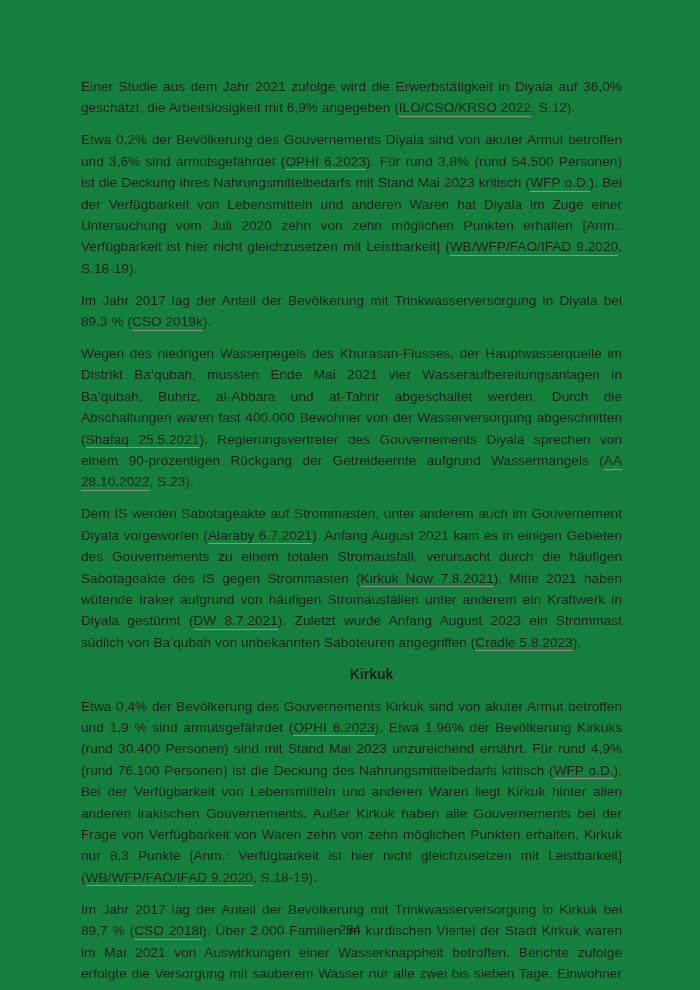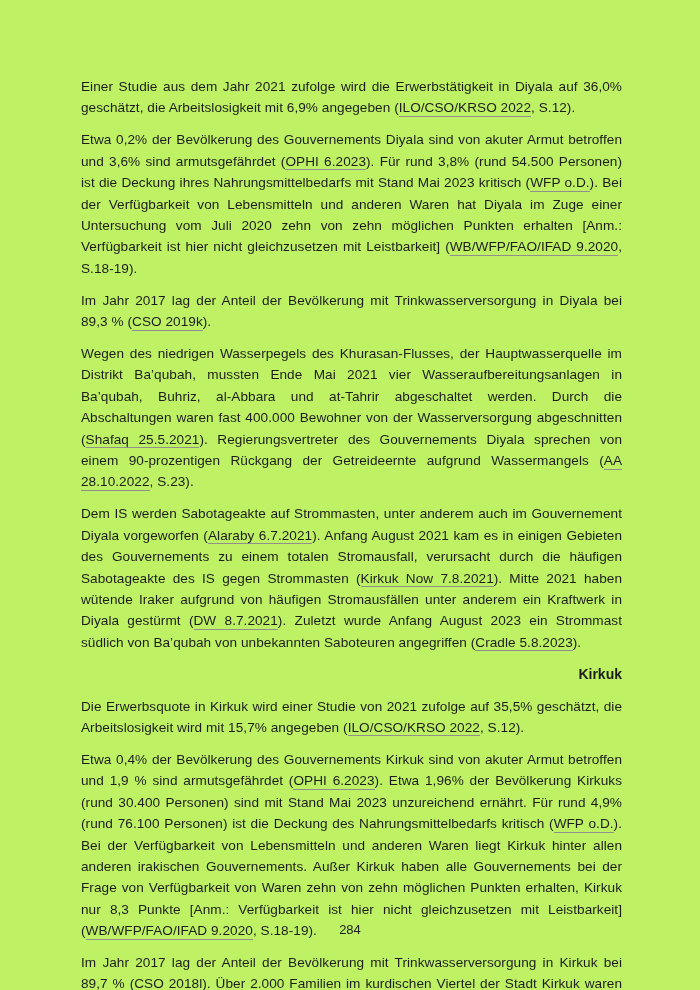--- a/index.html
+++ b/index.html
@@ -7,21 +7,21 @@
     width: 700px;
     height: 990px;
     background: #ffffff;
     font-family: "Liberation Sans", "DejaVu Sans", sans-serif;
     overflow: hidden;
   }
   .page {
     position: relative;
     width: 700px;
     height: 990px;
-    background: #bef264;
+    background: #15803d;
     color: #1d1d1d;
   }
   .page-content {
     position: absolute;
     left: 81px;
     top: 76px;
     width: 541px;
   }
   .para {
     font-size: 13.6px;
@@ -33,21 +33,21 @@
     margin-bottom: 10.5px;
     letter-spacing: 0.05px;
   }
   .heading {
     font-size: 14px;
     line-height: 21.4px;
     font-weight: bold;
     color: #1d1d1d;
     margin-top: 5px;
     margin-bottom: 10.5px;
-    text-align: right;
+    text-align: center;
     padding-left: 40px;
   }
   .ref-link {
     color: inherit;
     text-decoration: none;
     border-bottom: 1.2px solid #8f8f8f;
     padding-bottom: 0.5px;
     cursor: pointer;
     white-space: normal;
   }
@@ -65,20 +65,19 @@
 <body>
 
 <div class="page">
   <main class="page-content">
       <p class="para">Einer Studie aus dem Jahr 2021 zufolge wird die Erwerbstätigkeit in Diyala auf 36,0% geschätzt, die Arbeitslosigkeit mit 6,9% angegeben (<a class="ref-link">ILO/CSO/KRSO 2022</a>, S.12).</p>
       <p class="para">Etwa 0,2% der Bevölkerung des Gouvernements Diyala sind von akuter Armut betroffen und 3,6% sind armutsgefährdet (<a class="ref-link">OPHI 6.2023</a>). Für rund 3,8% (rund 54.500 Personen) ist die Deckung ihres Nahrungsmittelbedarfs mit Stand Mai 2023 kritisch (<a class="ref-link">WFP o.D.</a>). Bei der Verfügbarkeit von Lebensmitteln und anderen Waren hat Diyala im Zuge einer Untersuchung vom Juli 2020 zehn von zehn möglichen Punkten erhalten [Anm.: Verfügbarkeit ist hier nicht gleichzusetzen mit Leistbarkeit] (<a class="ref-link">WB/WFP/FAO/IFAD 9.2020</a>, S.18-19).</p>
       <p class="para">Im Jahr 2017 lag der Anteil der Bevölkerung mit Trinkwasserversorgung in Diyala bei 89,3 % (<a class="ref-link">CSO 2019k</a>).</p>
       <p class="para">Wegen des niedrigen Wasserpegels des Khurasan-Flusses, der Hauptwasserquelle im Distrikt Ba’qubah, mussten Ende Mai 2021 vier Wasseraufbereitungsanlagen in Ba’qubah, Buhriz, al-Abbara und at-Tahrir abgeschaltet werden. Durch die Abschaltungen waren fast 400.000 Bewohner von der Wasserversorgung abgeschnitten (<a class="ref-link">Shafaq 25.5.2021</a>). Regierungsvertreter des Gouvernements Diyala sprechen von einem 90-prozentigen Rückgang der Getreideernte aufgrund Wassermangels (<a class="ref-link">AA 28.10.2022</a>, S.23).</p>
       <p class="para">Dem IS werden Sabotageakte auf Strommasten, unter anderem auch im Gouvernement Diyala vorgeworfen (<a class="ref-link">Alaraby 6.7.2021</a>). Anfang August 2021 kam es in einigen Gebieten des Gouvernements zu einem totalen Stromausfall, verursacht durch die häufigen Sabotageakte des IS gegen Strommasten (<a class="ref-link">Kirkuk Now 7.8.2021</a>). Mitte 2021 haben wütende Iraker aufgrund von häufigen Stromausfällen unter anderem ein Kraftwerk in Diyala gestürmt (<a class="ref-link">DW 8.7.2021</a>). Zuletzt wurde Anfang August 2023 ein Strommast südlich von Ba’qubah von unbekannten Saboteuren angegriffen (<a class="ref-link">Cradle 5.8.2023</a>).</p>
       <h2 class="heading">Kirkuk</h2>
-      <p class="para">Die Erwerbsquote in Kirkuk wird einer Studie von 2021 zufolge auf 35,5% geschätzt, die Arbeitslosigkeit wird mit 15,7% angegeben (<a class="ref-link">ILO/CSO/KRSO 2022</a>, S.12).</p>
       <p class="para">Etwa 0,4% der Bevölkerung des Gouvernements Kirkuk sind von akuter Armut betroffen und 1,9 % sind armutsgefährdet (<a class="ref-link">OPHI 6.2023</a>). Etwa 1,96% der Bevölkerung Kirkuks (rund 30.400 Personen) sind mit Stand Mai 2023 unzureichend ernährt. Für rund 4,9% (rund 76.100 Personen) ist die Deckung des Nahrungsmittelbedarfs kritisch (<a class="ref-link">WFP o.D.</a>). Bei der Verfügbarkeit von Lebensmitteln und anderen Waren liegt Kirkuk hinter allen anderen irakischen Gouvernements. Außer Kirkuk haben alle Gouvernements bei der Frage von Verfügbarkeit von Waren zehn von zehn möglichen Punkten erhalten, Kirkuk nur 8,3 Punkte [Anm.: Verfügbarkeit ist hier nicht gleichzusetzen mit Leistbarkeit] (<a class="ref-link">WB/WFP/FAO/IFAD 9.2020</a>, S.18-19).</p>
       <p class="para">Im Jahr 2017 lag der Anteil der Bevölkerung mit Trinkwasserversorgung in Kirkuk bei 89,7 % (<a class="ref-link">CSO 2018l</a>). Über 2.000 Familien im kurdischen Viertel der Stadt Kirkuk waren im Mai 2021 von Auswirkungen einer Wasserknappheit betroffen. Berichte zufolge erfolgte die Versorgung mit sauberem Wasser nur alle zwei bis sieben Tage. Einwohner mussten Wasser kaufen, das</p>
     </main>
   <div class="page-footer">
     <span>284</span>
   </div>
 </div>
 
 </body></html>

